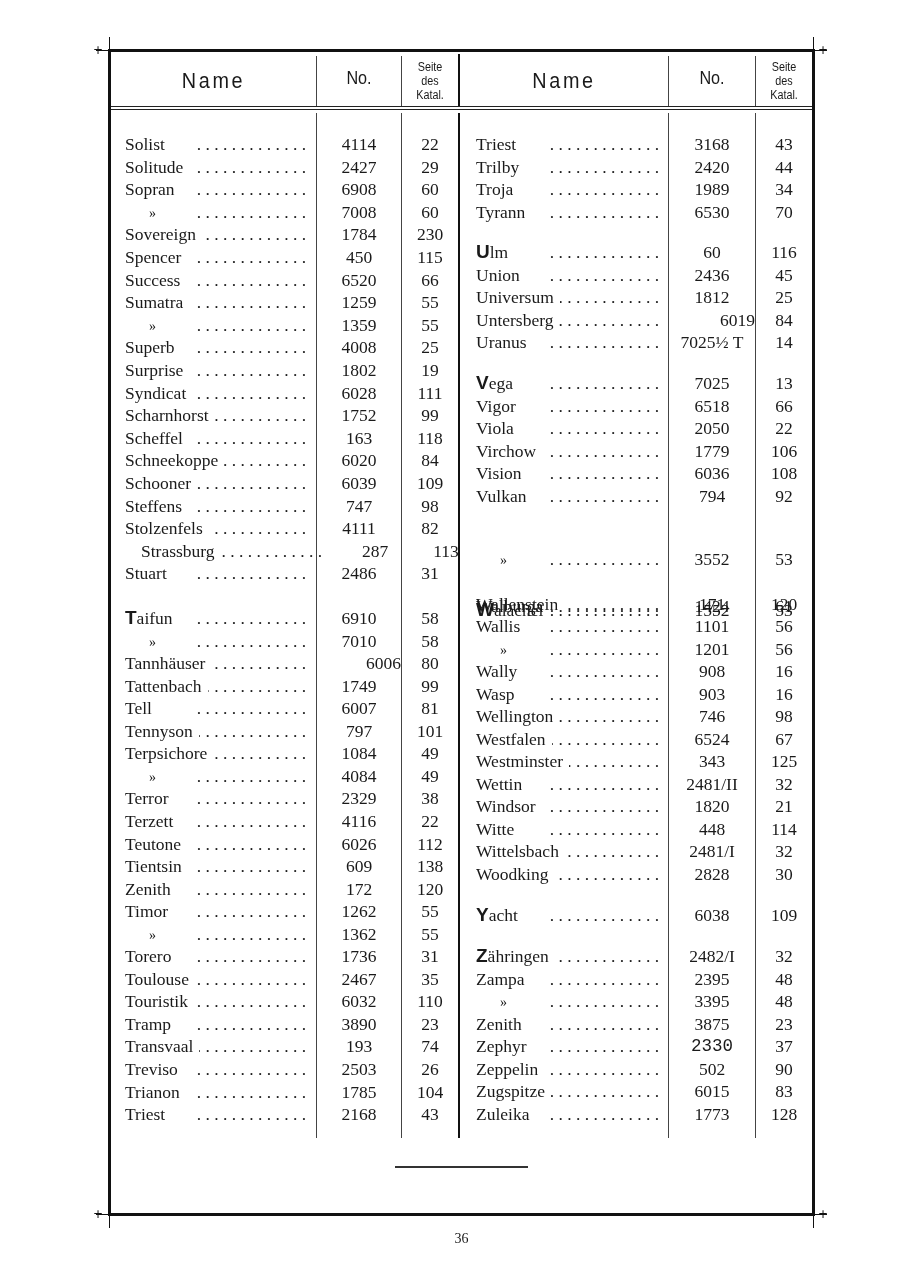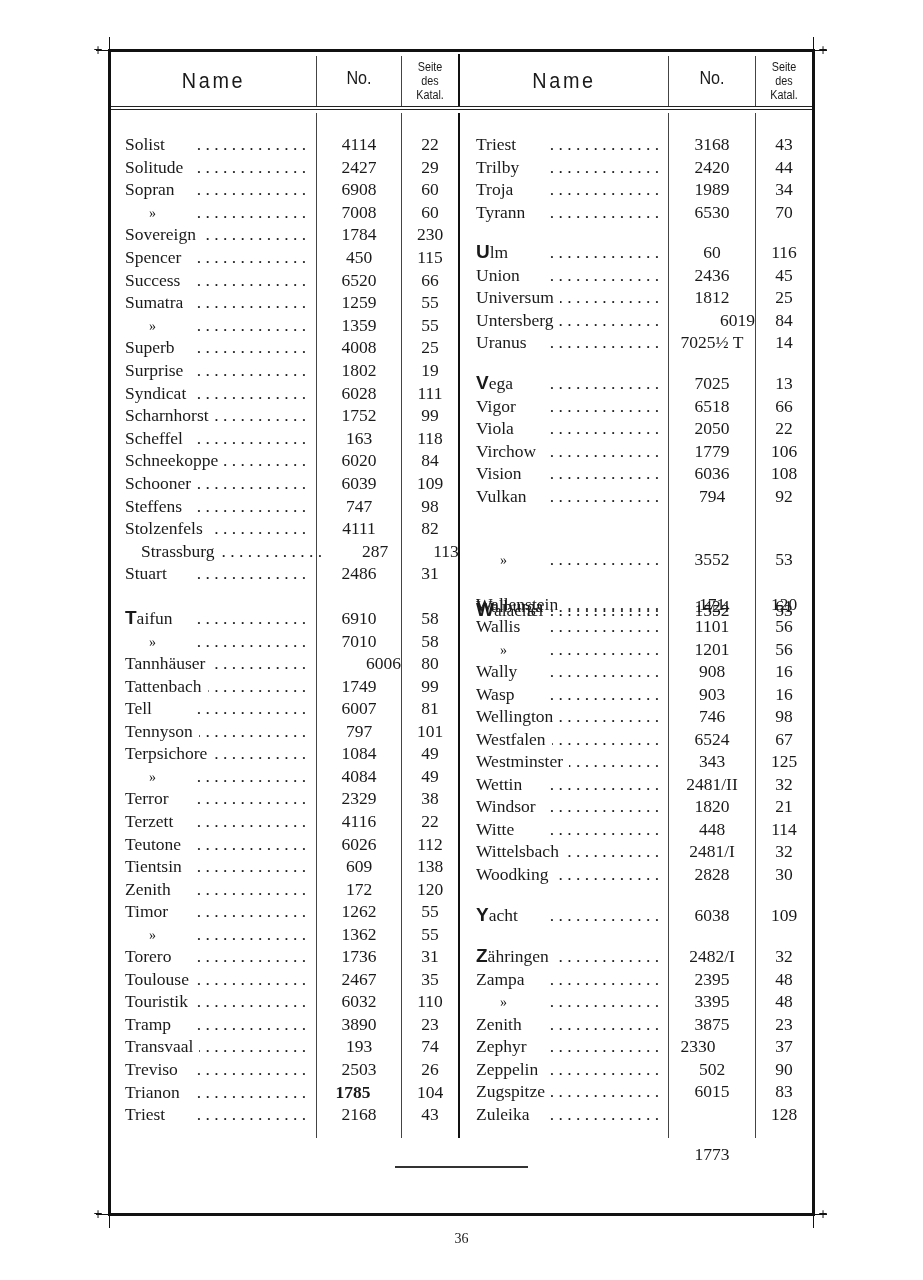--- a/index.html
+++ b/index.html
@@ -315,21 +315,21 @@
     </div>
     <div class="row" style="left: 125px; top: 1058px; width: 333px;">
       <span class="nm">Treviso</span>
       <span class="lead" style="right: 152px; width: 122.156px; overflow: hidden; text-align: right; direction: rtl;">. . . . . . . . . . . . .</span>
       <span class="num" style="left: 192px; width: 84px;">2503</span>
       <span class="pg" style="left: 277px; width: 56px;">26</span>
     </div>
     <div class="row" style="left: 125px; top: 1080.55px; width: 333px;">
       <span class="nm">Trianon</span>
       <span class="lead" style="right: 152px; width: 120.203px; overflow: hidden; text-align: right; direction: rtl;">. . . . . . . . . . . . .</span>
-      <span class="num" style="left: 186px; width: 84px; font-weight: bold;">1785</span>
+      <span class="num" style="left: 192px; width: 84px;">1785</span>
       <span class="pg" style="left: 277px; width: 56px;">104</span>
     </div>
     <div class="row" style="left: 125px; top: 1103.1px; width: 333px;">
       <span class="nm">Triest</span>
       <span class="lead" style="right: 152px; width: 134.781px; overflow: hidden; text-align: right; direction: rtl;">. . . . . . . . . . . . .</span>
       <span class="num" style="left: 192px; width: 84px;">2168</span>
       <span class="pg" style="left: 277px; width: 56px;">43</span>
     </div>
   </div>
 <div id="right-body">
@@ -545,37 +545,37 @@
     </div>
     <div class="row" style="left: 476px; top: 1012.5px; width: 336px;">
       <span class="nm">Zenith</span>
       <span class="lead" style="right: 153px; width: 131.312px; overflow: hidden; text-align: right; direction: rtl;">. . . . . . . . . . . . .</span>
       <span class="num" style="left: 193px; width: 86px;">3875</span>
       <span class="pg" style="left: 280px; width: 56px;">23</span>
     </div>
     <div class="row" style="left: 476px; top: 1035px; width: 336px;">
       <span class="nm">Zephyr</span>
       <span class="lead" style="right: 153px; width: 126.453px; overflow: hidden; text-align: right; direction: rtl;">. . . . . . . . . . . . .</span>
-      <span class="num" style="left: 179px; width: 86px;">2330</span>
+      <span class="num" style="left: 193px; width: 86px; font-family: Liberation Mono, monospace;">2330</span>
       <span class="pg" style="left: 280px; width: 56px;">37</span>
     </div>
     <div class="row" style="left: 476px; top: 1057.5px; width: 336px;">
       <span class="nm">Zeppelin</span>
       <span class="lead" style="right: 153px; width: 114.797px; overflow: hidden; text-align: right; direction: rtl;">. . . . . . . . . . . . .</span>
       <span class="num" style="left: 193px; width: 86px;">502</span>
       <span class="pg" style="left: 280px; width: 56px;">90</span>
     </div>
     <div class="row" style="left: 476px; top: 1080px; width: 336px;">
       <span class="nm">Zugspitze</span>
       <span class="lead" style="right: 153px; width: 107.984px; overflow: hidden; text-align: right; direction: rtl;">. . . . . . . . . . . . .</span>
       <span class="num" style="left: 193px; width: 86px;">6015</span>
       <span class="pg" style="left: 280px; width: 56px;">83</span>
     </div>
     <div class="row" style="left: 476px; top: 1102.5px; width: 336px;">
       <span class="nm">Zuleika</span>
       <span class="lead" style="right: 153px; width: 123.547px; overflow: hidden; text-align: right; direction: rtl;">. . . . . . . . . . . . .</span>
-      <span class="num" style="left: 193px; width: 86px; margin-top: 40px;">1773</span>
+      <span class="num" style="left: 193px; width: 86px;">1773</span>
       <span class="pg" style="left: 280px; width: 56px;">128</span>
     </div>
   </div>
 
 <div class="rule-short"></div>
 <div class="pagenum">36</div>
 
 </body></html>

